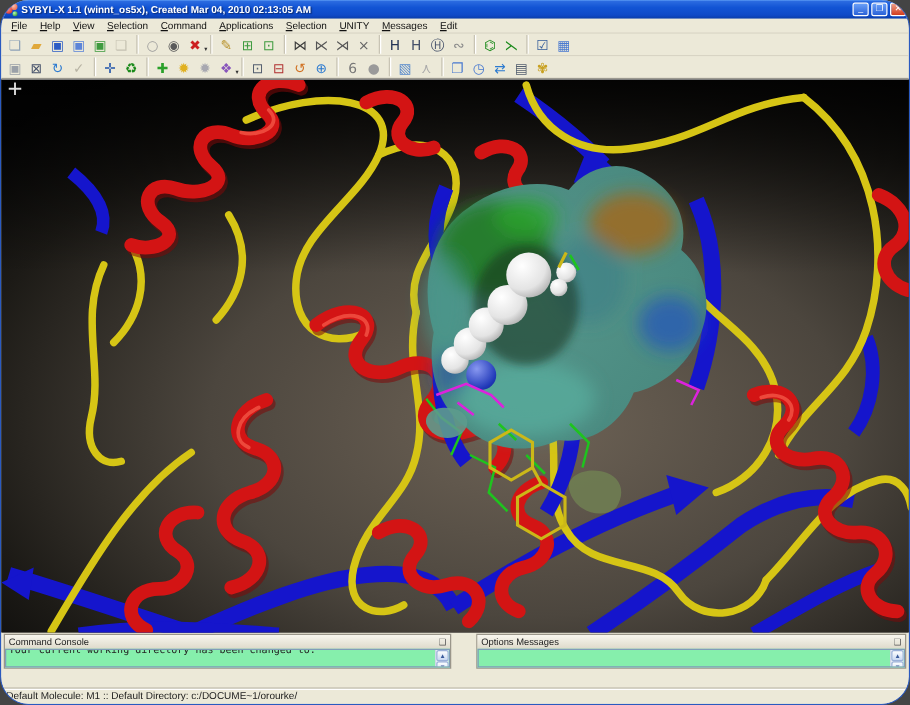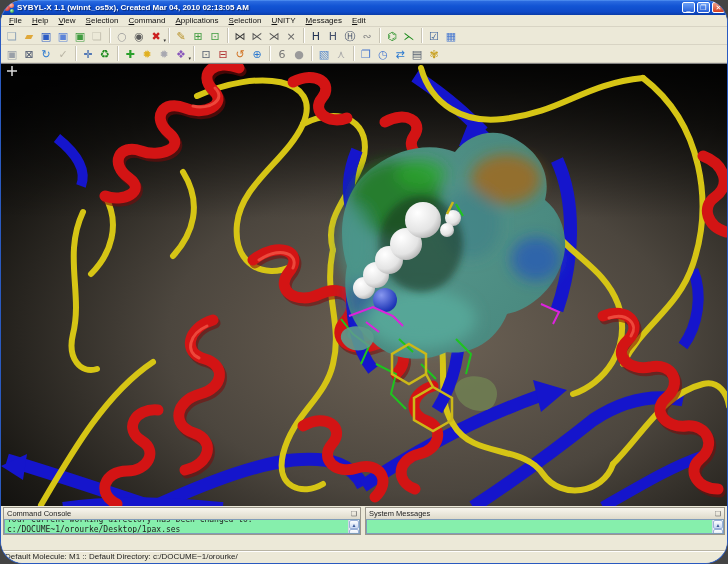--- a/index.html
+++ b/index.html
@@ -35,21 +35,21 @@
     border-bottom:1px solid #d8d4c4;padding-left:3px;}
   .tb-icon{width:16px;height:16px;flex:0 0 auto;margin-right:1px;font-size:11px;line-height:15px;
     text-align:center;font-family:"DejaVu Sans",sans-serif;position:relative;border:1px solid transparent;}
   .tb-icon .caret{position:absolute;right:-3px;bottom:0;font-size:5px;color:#333;line-height:5px;}
   .tb-sep{width:2px;height:15px;border-left:1px solid #c8c4b4;border-right:1px solid #fff;
     margin:0 3px;flex:0 0 auto;}
   
   .viewport{flex:1 1 auto;position:relative;background:#000;border-top:1px solid #808080;}
   .viewport svg{display:block;}
   
-  .panels{height:45px;flex:0 0 45px;display:flex;background:#ece9d8;padding:1px 2px 16px 2px;gap:4px;}
+  .panels{height:45px;flex:0 0 45px;display:flex;background:#ece9d8;padding:1px 2px 16px 2px;gap:20px;}
   .panel{flex:0 0 auto;display:flex;flex-direction:column;border:1px solid #9a968a;background:#ece9d8;}
   .panel.console{width:358px;}
   .panel.sysmsg{flex:1 1 auto;}
   .panel-header{height:11px;flex:0 0 11px;display:flex;align-items:center;justify-content:space-between;
     padding:0 3px;background:linear-gradient(to bottom,#f8f6ee,#dedacb);font-size:7.5px;color:#222;}
   .panel-float{font-size:7px;color:#555;}
   .panel-body{flex:1 1 auto;background:#86efac;border:1px solid #7f9db9;display:flex;overflow:hidden;}
   .panel-text{flex:1 1 auto;overflow:hidden;padding:0 2px;}
   .console-line{font-family:"DejaVu Sans Mono",monospace;font-size:8px;line-height:10px;color:#222;white-space:nowrap;}
   .console-line.clipped{margin-top:-5px;}
@@ -315,31 +315,30 @@
 
   <div class="panels">
     <div class="panel console">
       <div class="panel-header">
         <span>Command Console</span>
         <span class="panel-float">❏</span>
       </div>
       <div class="panel-body">
         <div class="panel-text">
             <div class="console-line clipped">Your current working directory has been changed to:</div>
-            <div class="console-line">c:/DOCUME~1/orourke/Desktop/1pax.ses</div>
           </div>
         <div class="scrollbar">
           <div class="scroll-arrow">▲</div>
           <div class="scroll-arrow">▼</div>
         </div>
       </div>
     </div>
     <div class="panel sysmsg">
       <div class="panel-header">
-        <span>System Messages</span>
+        <span>Options Messages</span>
         <span class="panel-float">❏</span>
       </div>
       <div class="panel-body">
         <div class="panel-text"></div>
         <div class="scrollbar">
           <div class="scroll-arrow">▲</div>
           <div class="scroll-arrow">▼</div>
         </div>
       </div>
     </div>

